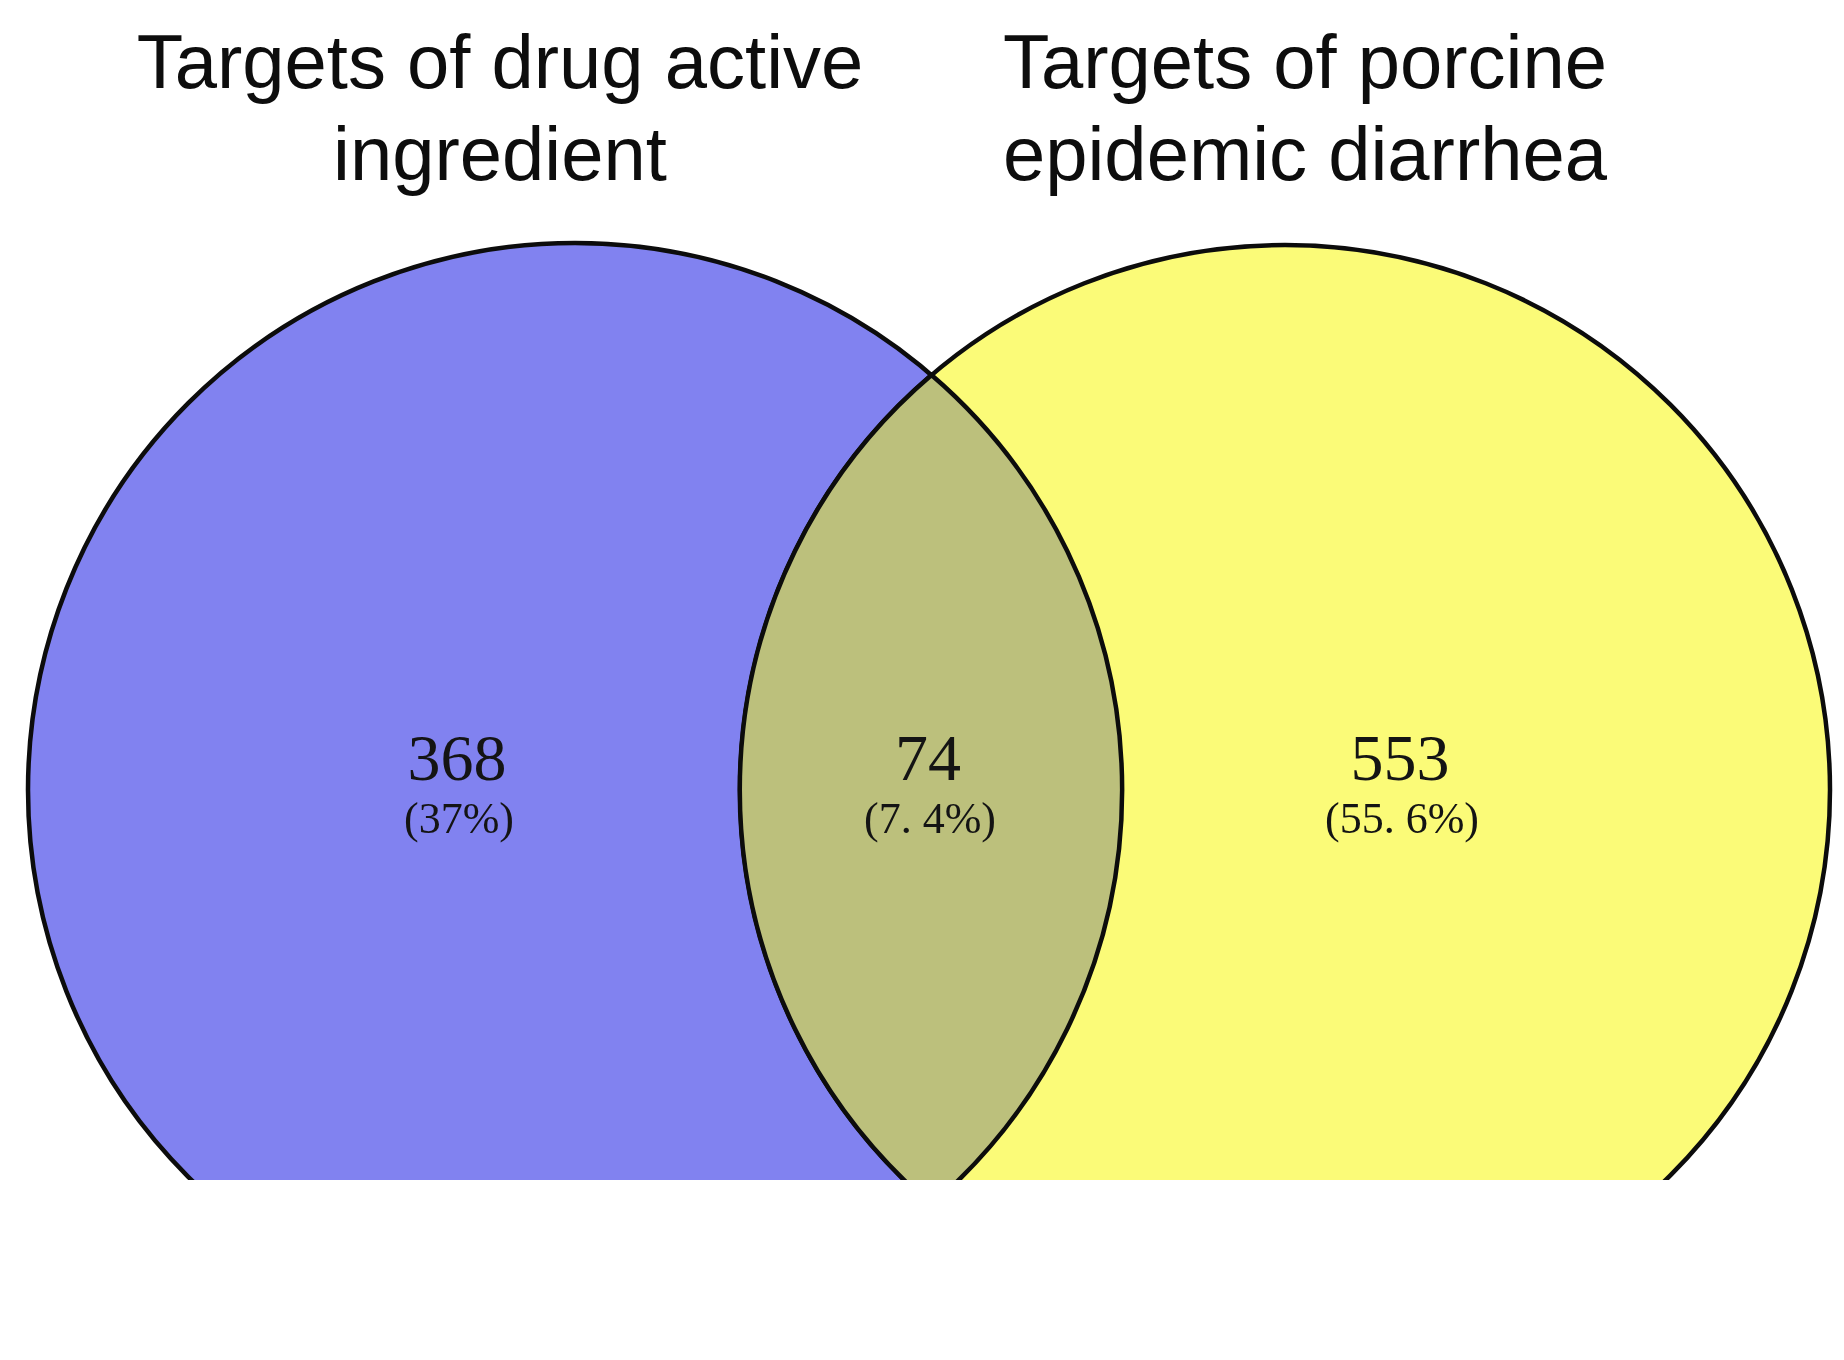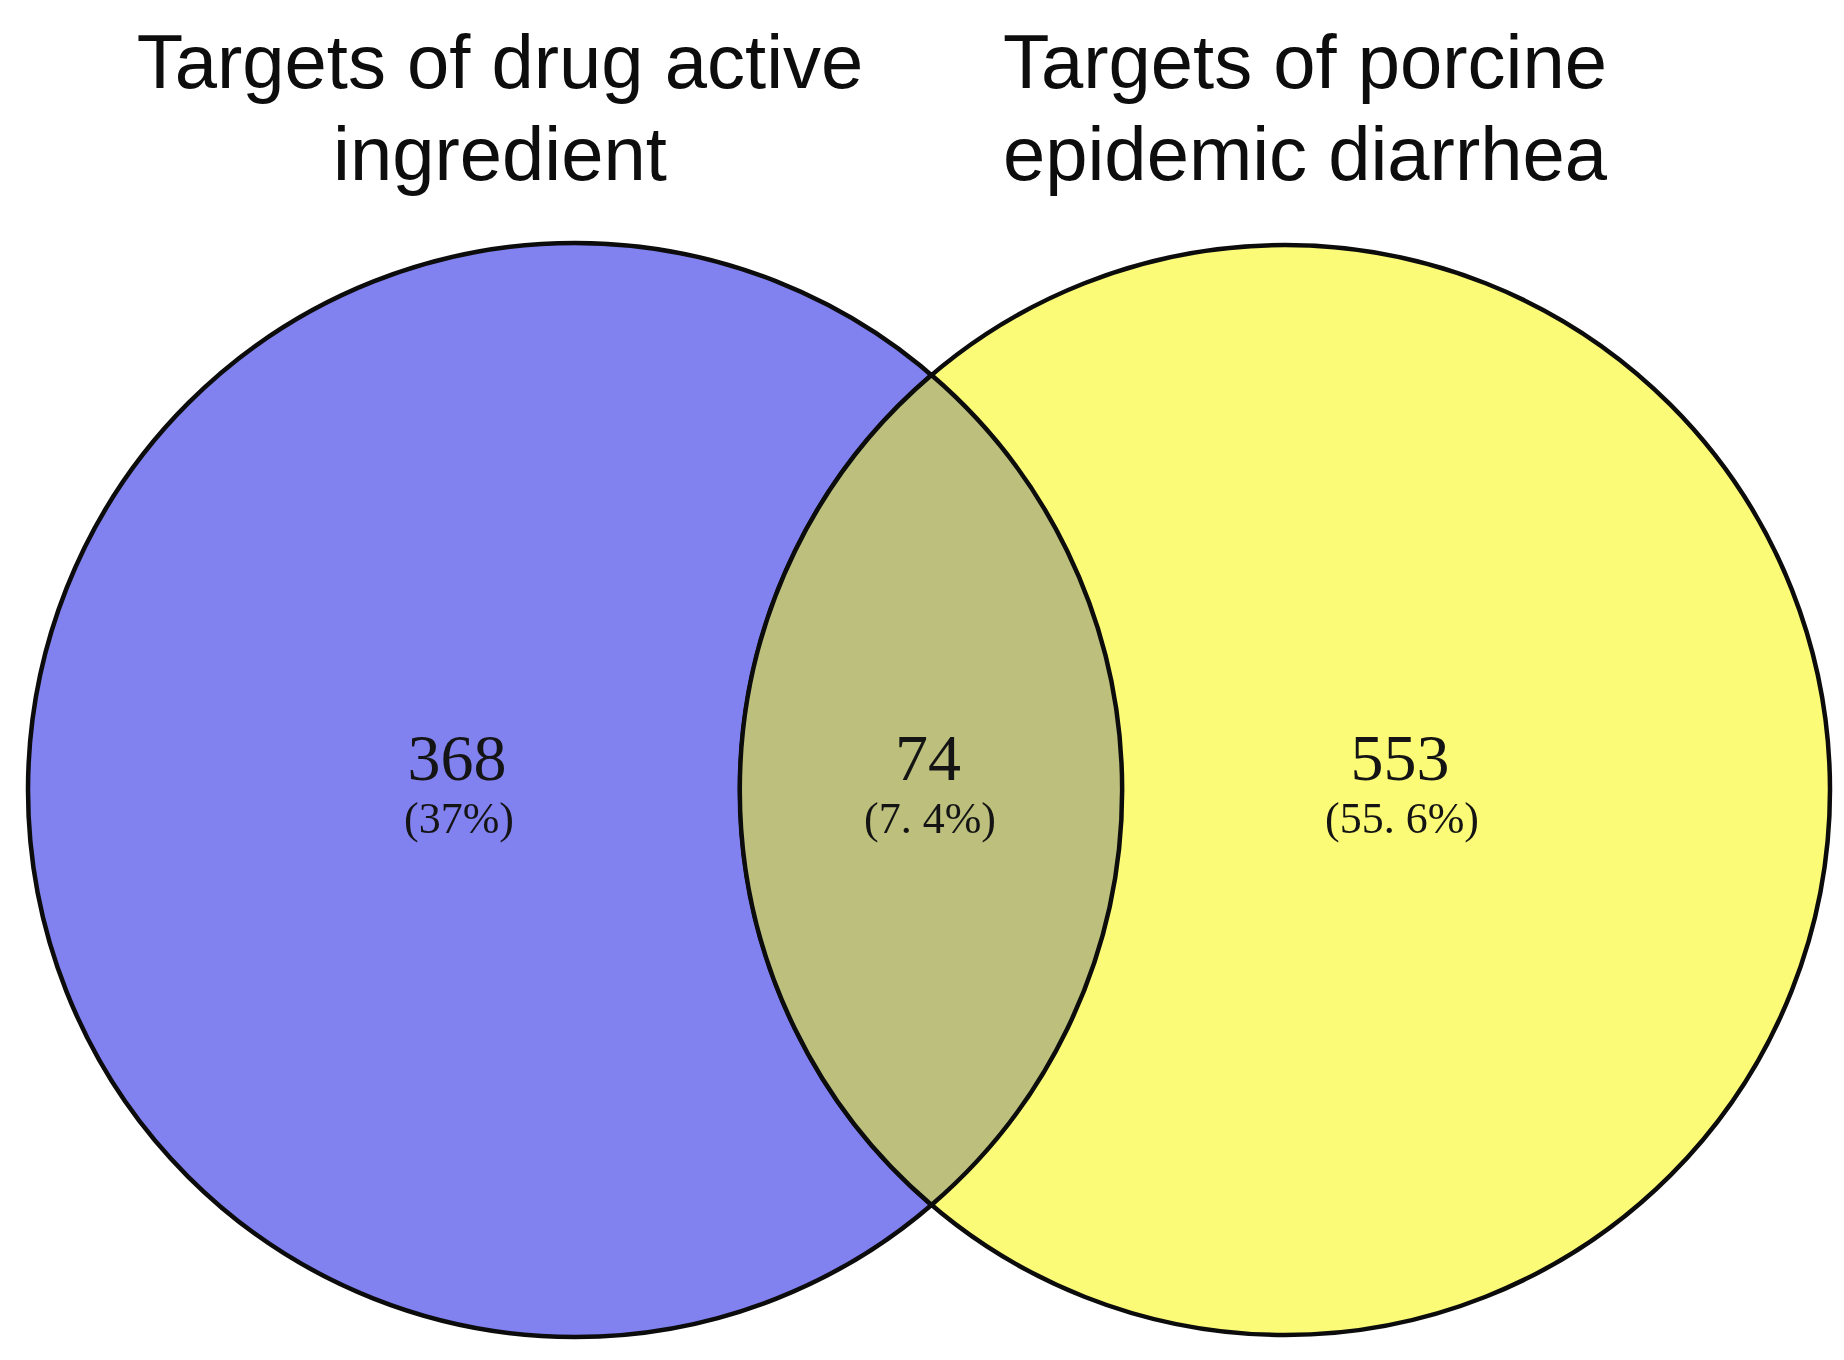--- a/index.html
+++ b/index.html
@@ -3,21 +3,21 @@
 <meta charset="utf-8">
 <style>
   html, body {
     margin: 0;
     padding: 0;
     background: #ffffff;
   }
   #stage {
     position: relative;
     width: 1844px;
-    height: 1360px;
+    height: 1180px;
     background: #ffffff;
     overflow: hidden;
   }
   svg { display: block; }
 
   .title-line {
     font-family: "Liberation Sans", sans-serif;
     font-size: 76px;
     font-weight: 400;
     fill: #0d0d0d;

